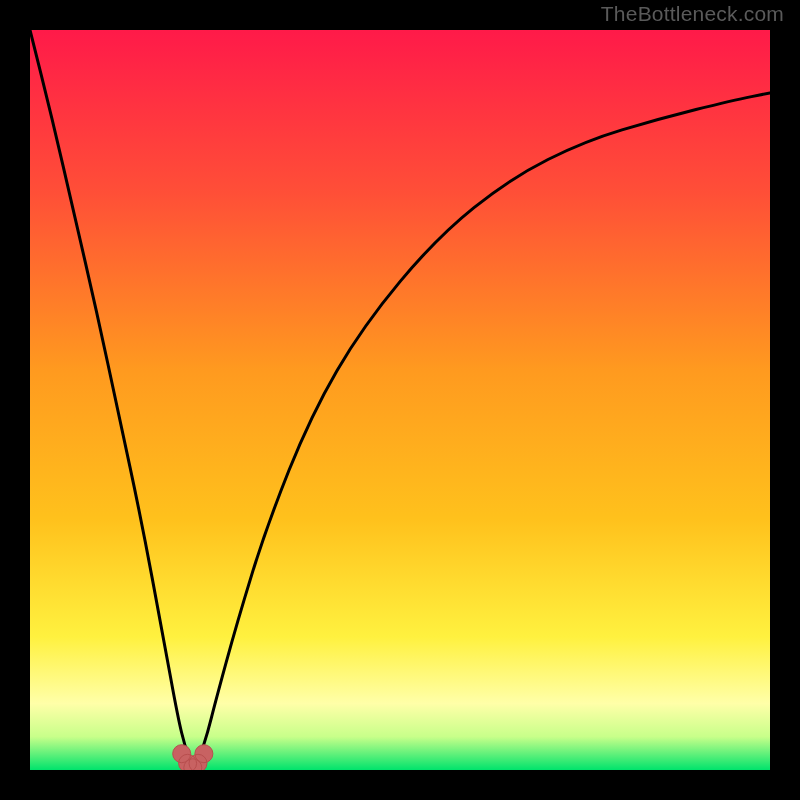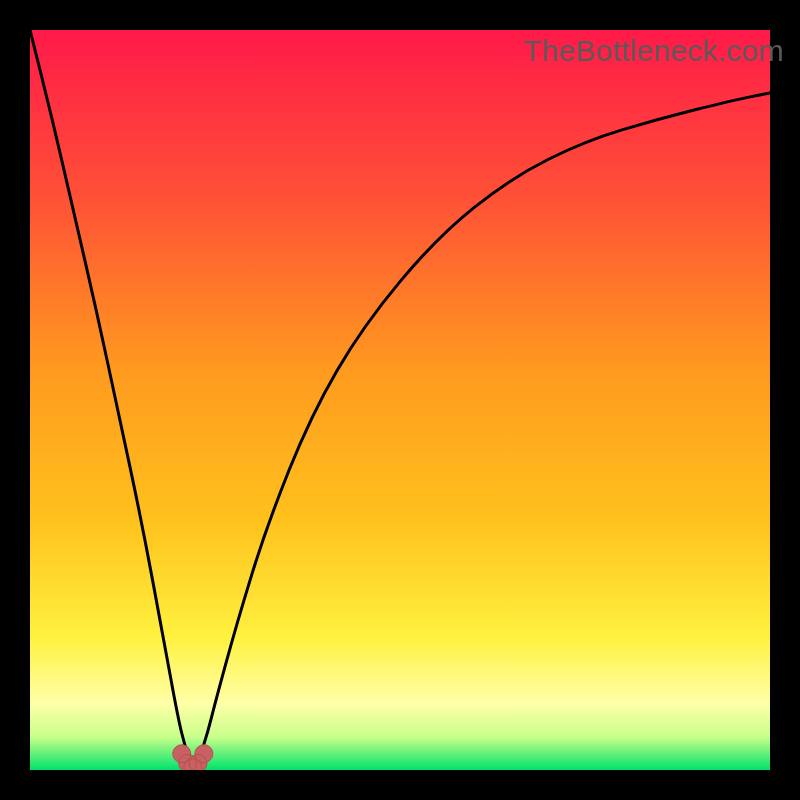--- a/index.html
+++ b/index.html
@@ -14,26 +14,25 @@
   .frame {
     position: relative;
     width: 800px;
     height: 800px;
     background: #000;
   }
   .watermark {
     position: absolute;
     top: 2px;
     right: 16px;
-    font-size: 30px;
+    font-size: 21px;
     font-weight: 500;
     color: #5a5a5a;
     letter-spacing: 0.2px;
     z-index: 5;
-    margin-top: 32px;
   }
   .plot-area {
     position: absolute;
     left: 30px;
     top: 30px;
     width: 740px;
     height: 740px;
   }
   .plot-area svg {
     display: block;

